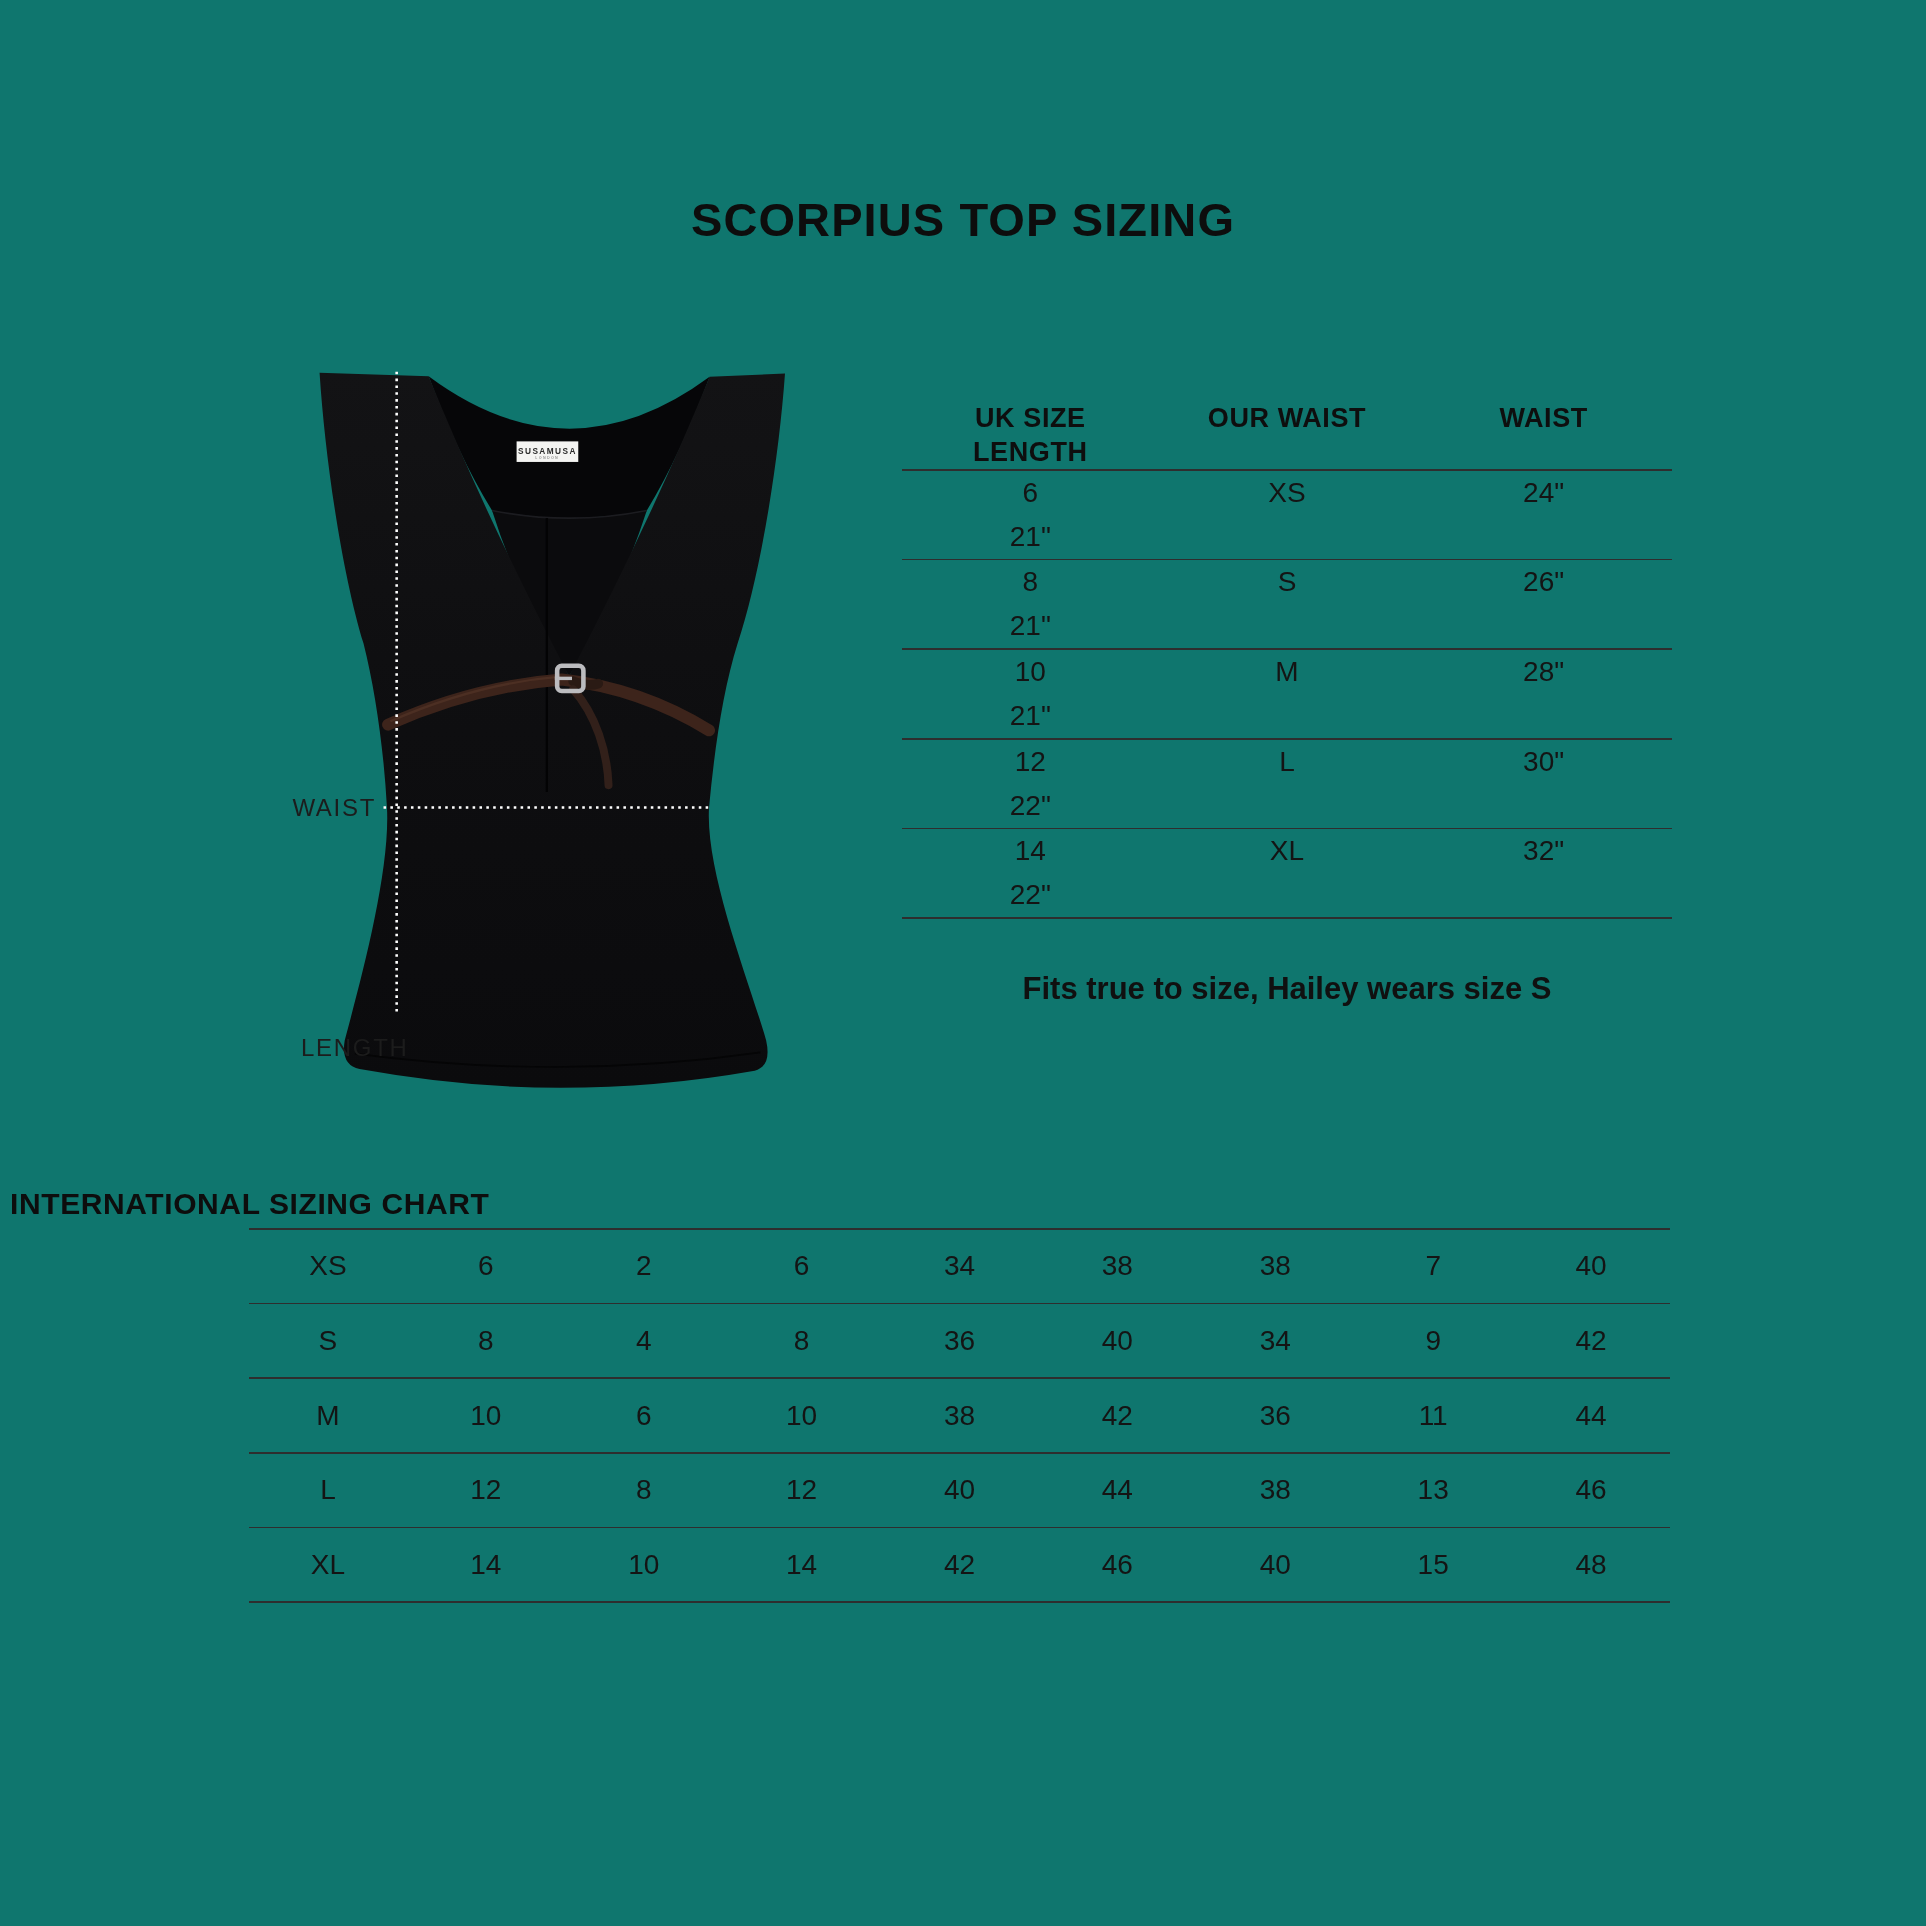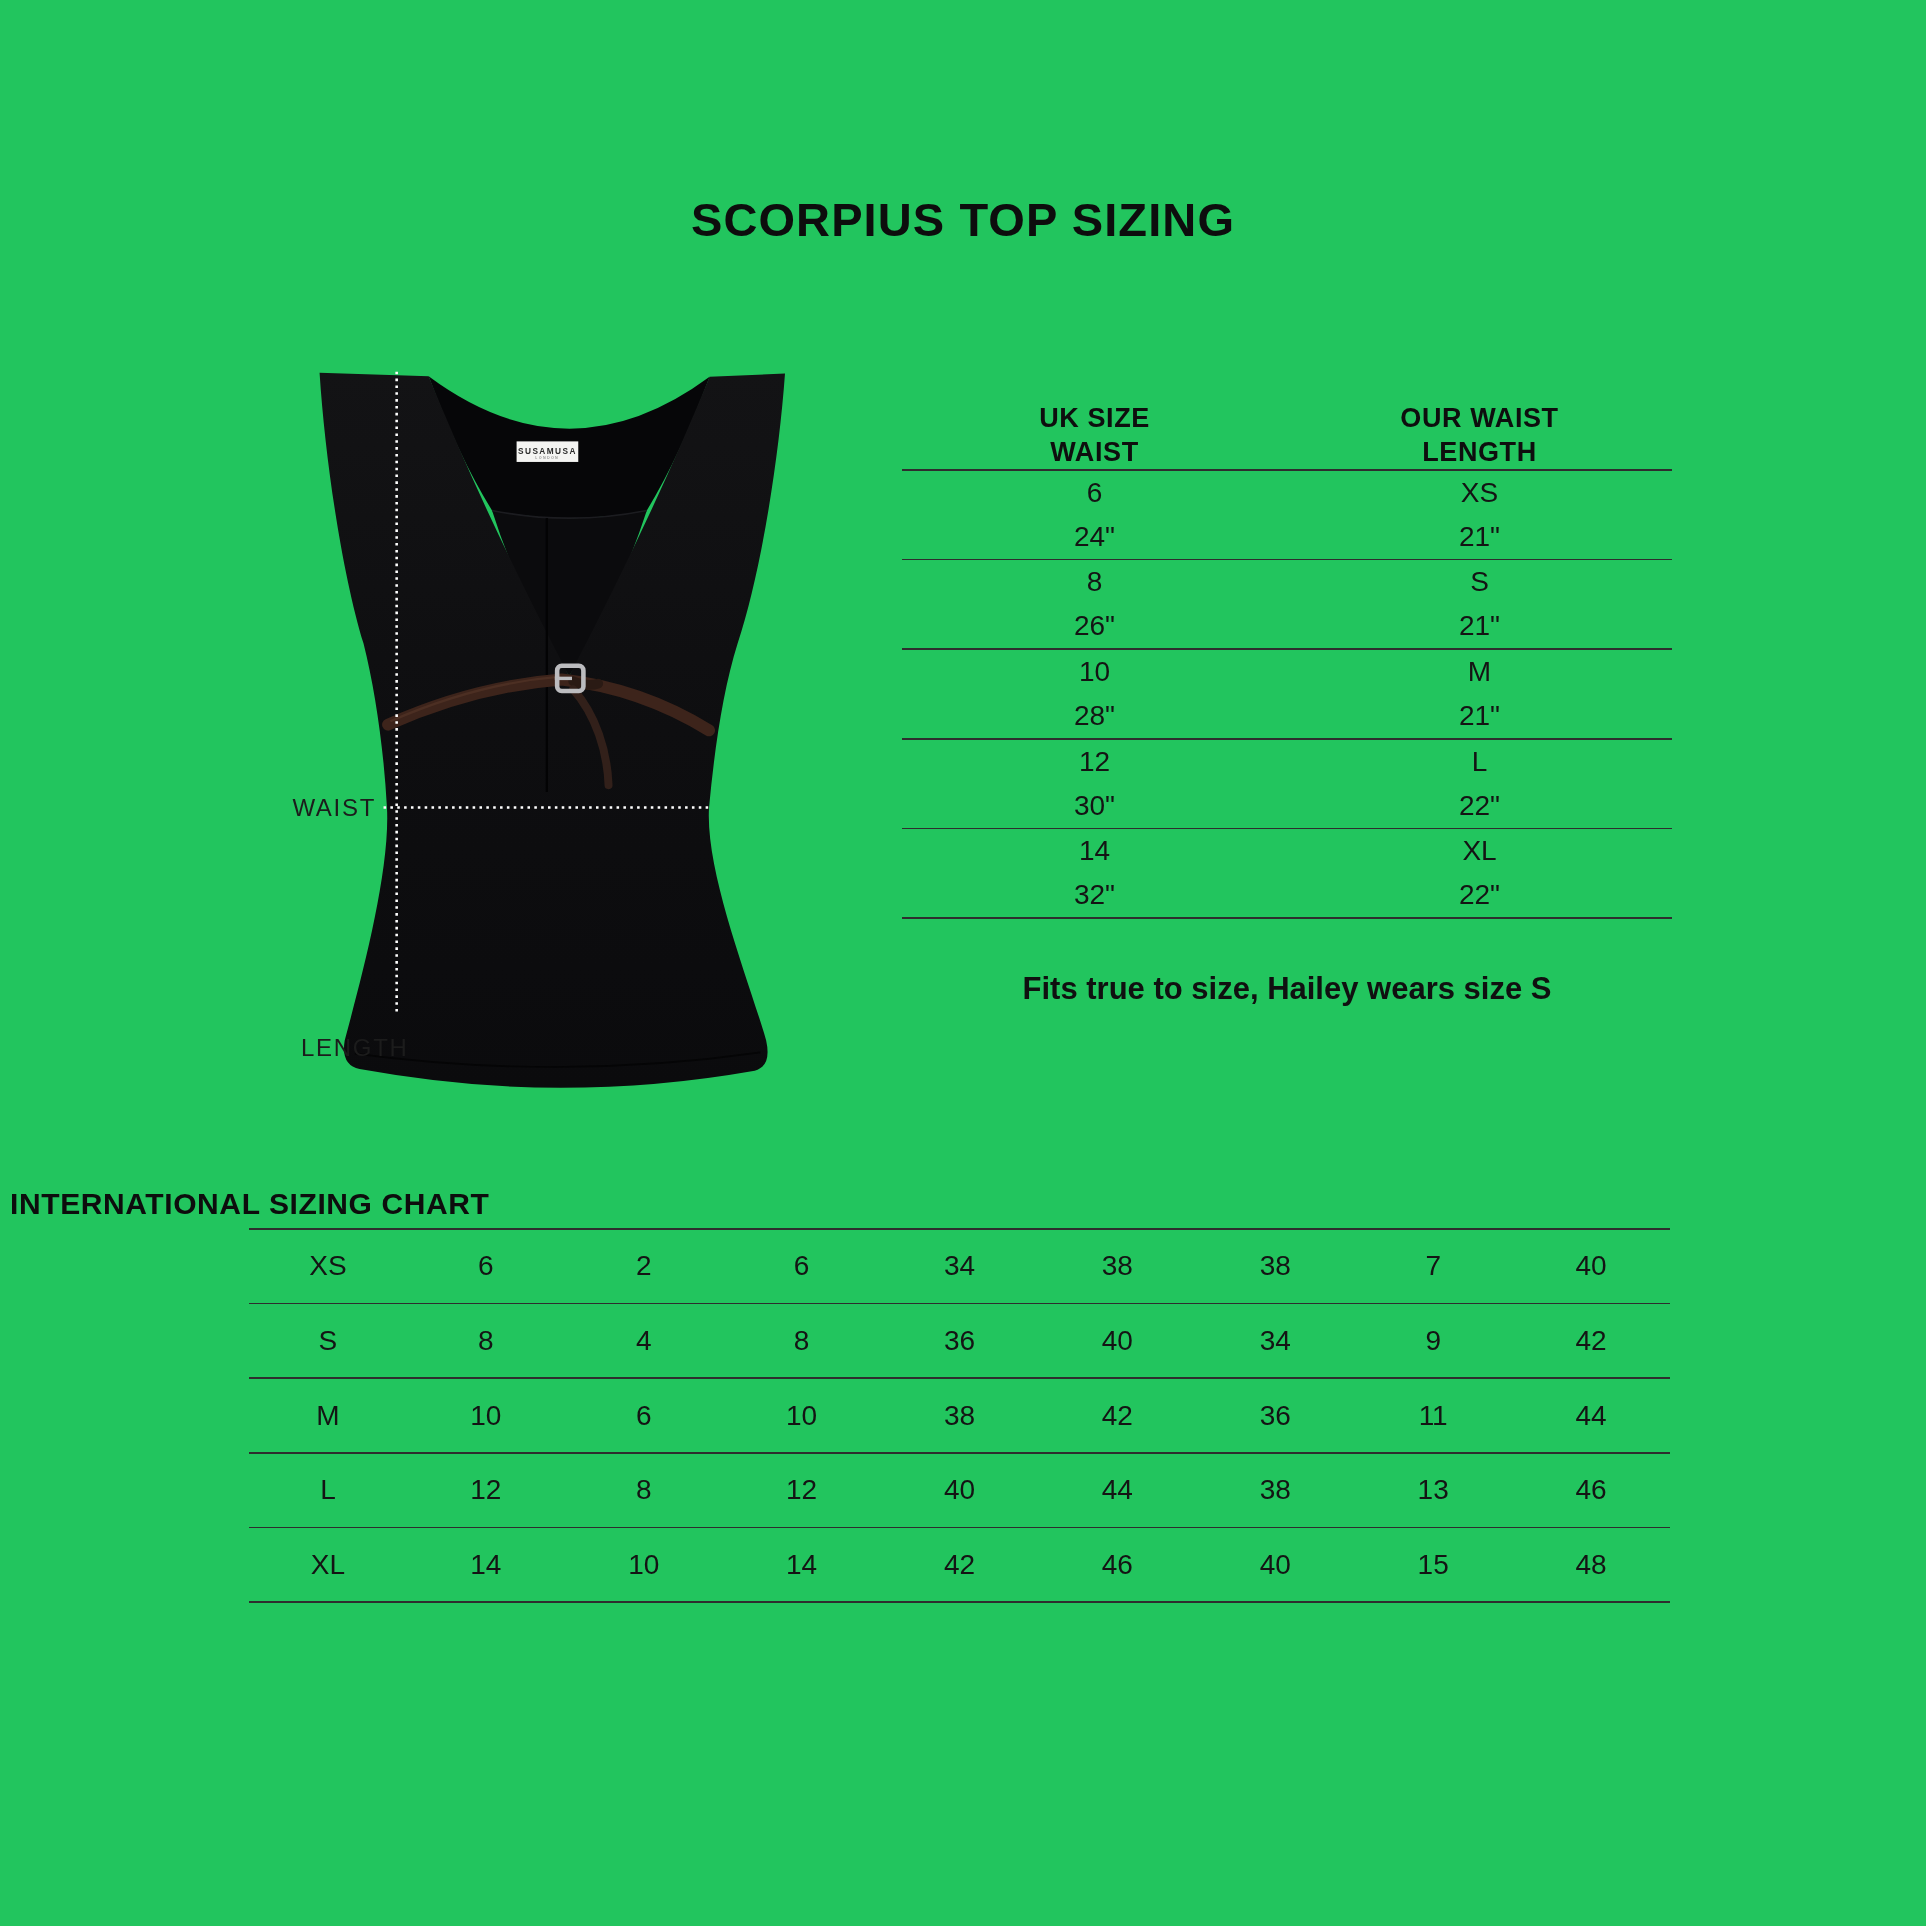--- a/index.html
+++ b/index.html
@@ -1,19 +1,19 @@
 <!DOCTYPE html>
 <html style="font-size:9px"><head>
 <meta charset="utf-8">
 <style>
   html,body{margin:0;padding:0;background:#ffffff;}
   .canvas{
     position:relative;
     width:1926px;height:1926px;
-    background:#22c55e;
+    background:#0f766e;
     font-family:"Liberation Sans", sans-serif;
     color:#111;
     overflow:hidden;
   }
   .page-title{
     position:absolute;top:192px;left:0;width:1926px;
     text-align:center;
     font-size:47px;font-weight:700;letter-spacing:1.1px;
     color:#0d0d0d;margin:0;
   }
@@ -23,21 +23,21 @@
     position:absolute;
     font-size:24px;font-weight:400;letter-spacing:1.7px;color:#1c1c1c;
   }
   .waist-label{left:205px;top:794px;width:171px;text-align:right;}
   .length-label{left:301px;top:1034px;}
   
   .sizing-table{position:absolute;}
   #size-table{left:902px;top:401px;width:770px;}
   #intl-table{left:249px;top:1228px;width:1421px;}
   .t-row{display:grid;align-items:center;text-align:center;}
-  #size-table .t-row{grid-template-columns:repeat(2,1fr);height:88px;}
+  #size-table .t-row{grid-template-columns:repeat(3,1fr);height:88px;}
   #size-table .t-row.t-head{height:68px;}
   #intl-table .t-row{grid-template-columns:repeat(9,1fr);height:73px;}
   #intl-table .t-row.t-head{height:57px;}
   .t-line{height:1.7px;background:#2e2e2e;}
   .t-cell{font-size:28px;font-weight:400;color:#141414;}
   .t-head .t-cell{font-size:27px;font-weight:700;letter-spacing:0.6px;color:#0e0e0e;}
   .fit-note{
     position:absolute;left:902px;top:971px;width:770px;
     text-align:center;
     font-size:31px;font-weight:700;color:#101010;

